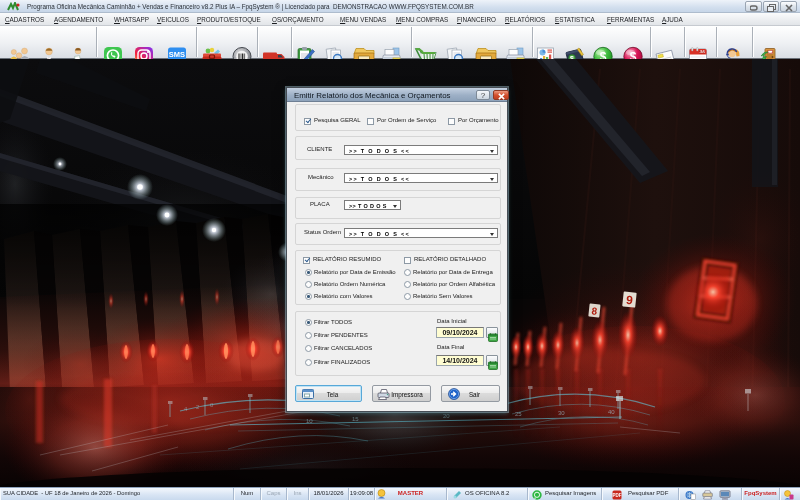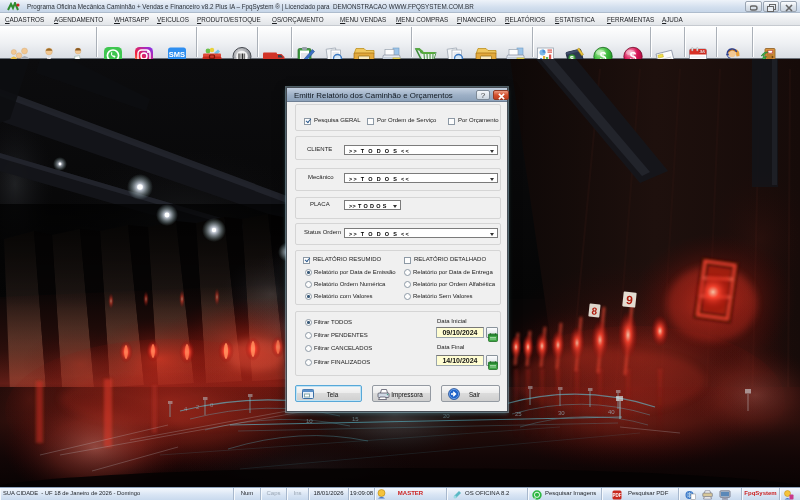--- a/index.html
+++ b/index.html
@@ -706,21 +706,21 @@
 <line x1="92" y1="412" x2="178" y2="388"></line>
 <line x1="130" y1="381" x2="390" y2="333"></line>
 <line x1="60" y1="396" x2="340" y2="346"></line>
 <line x1="620" y1="368" x2="680" y2="374"></line>
 </g>
 <ellipse cx="400" cy="436" rx="430" ry="27" fill="#050202" opacity=".85"></ellipse>
 </svg>
 </div>
 <div id="dialog">
  <div id="dlgtitle">
-  <div class="t">Emitir Relatório dos Caminhão e Orçamentos</div>
+  <div class="t">Emitir Relatório dos Mecânica e Orçamentos</div>
   <div class="abs" style="left:189px;top:2px;width:14px;height:10px;border:1px solid #7e8a97;border-radius:2px;background:linear-gradient(#f4f7fa,#ccd6e0);font-size:8px;text-align:center;color:#444;line-height:9px">?</div>
   <div class="abs" style="left:206px;top:2px;width:16px;height:10px;border:1px solid #8f3a26;border-radius:2px;background:linear-gradient(#ec9a82,#d4502f 50%,#c03f22);color:#fff;text-align:center">
         <svg width="7" height="7" viewBox="0 0 8 8" style="display:block;margin:1.5px auto 0">
           <path d="M1 1 L7 7 M7 1 L1 7" stroke="#fff" stroke-width="1.8"></path>
         </svg>
       </div>
  </div>
  <div class="grp" style="top:16px;height:27px"></div>
  <div class="grp" style="top:48px;height:24px"></div>
  <div class="grp" style="top:80px;height:23px"></div>

